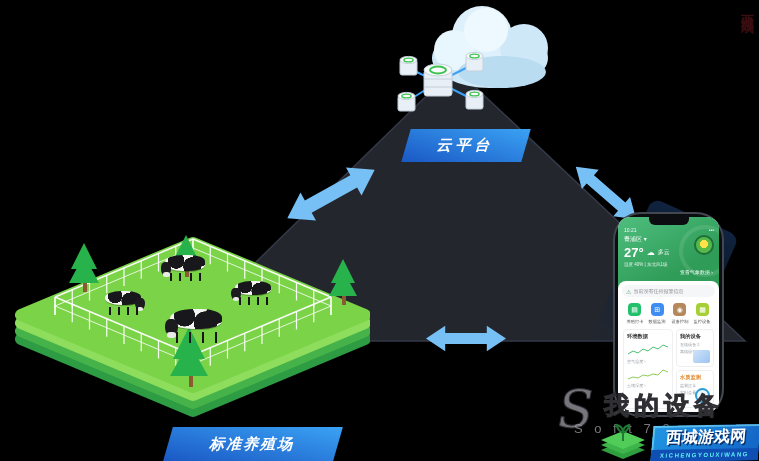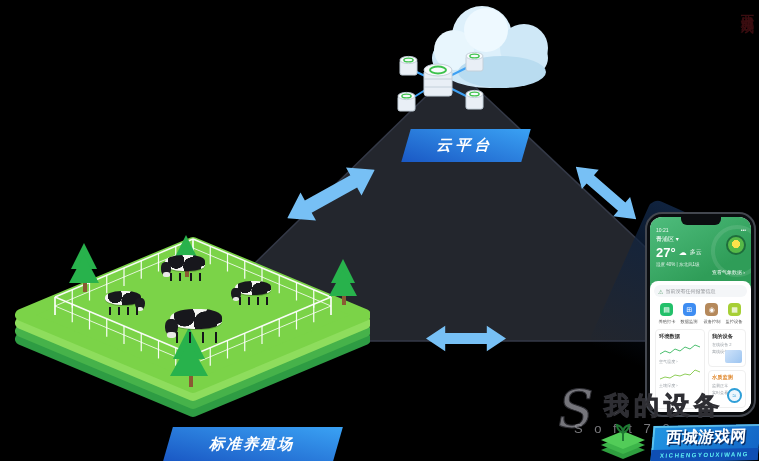--- a/index.html
+++ b/index.html
@@ -49,22 +49,22 @@
   .cow .head { position:absolute; width:26%; height:52%; background:#1b1b20; border-radius:40% 40% 50% 50%; top:28%; }
   .cow .head::after { content:""; position:absolute; bottom:-8%; left:18%; width:64%; height:34%;
                       background:#e9e9e6; border-radius:40%; }
   .cow .leg { position:absolute; width:2px; height:32%; background:#15151a; bottom:0; }
   .cow.flip .head { right:-10%; } .cow:not(.flip) .head { left:-10%; }
 
   
   .phone-glow { position:absolute; left:616px; top:210px; width:95px; height:160px;
                 background:linear-gradient(180deg,#10233f,rgba(16,35,63,0)); transform:rotate(24deg);
                 z-index:5; border-radius:10px; }
-  .phone { position:absolute; left:645px; top:212px; width:111px; height:205px; z-index:6;
-           background:#0b0d10; border:2px solid #43474f; border-radius:17px; padding:3px; }
+  .phone { position:absolute; left:613px; top:212px; width:111px; height:205px; z-index:6;
+           background:#0b0d10; border:2px solid #43474f; border-radius:28px; padding:3px; }
   .screen { position:relative; width:100%; height:100%; border-radius:12px; overflow:hidden; background:#f4f5f7; }
   .notch { position:absolute; left:50%; top:0; transform:translateX(-50%); width:40px; height:8px;
            background:#0b0d10; border-radius:0 0 6px 6px; z-index:9; }
   .app-header { position:relative; height:72px; background:linear-gradient(150deg,#4fbd7d 0%,#2f9d58 70%);
                 color:#fff; padding:10px 5px 0 6px; }
   .app-header::after { content:""; position:absolute; right:-12px; top:8px; width:44px; height:44px;
                        border:4px solid rgba(255,255,255,.10); border-radius:50%; }
   .sb { display:flex; justify-content:space-between; font-size:5px; opacity:.9; }
   .loc-row { font-size:6px; margin-top:2px; }
   .temp-row { display:flex; align-items:center; gap:3px; margin-top:1px; }

